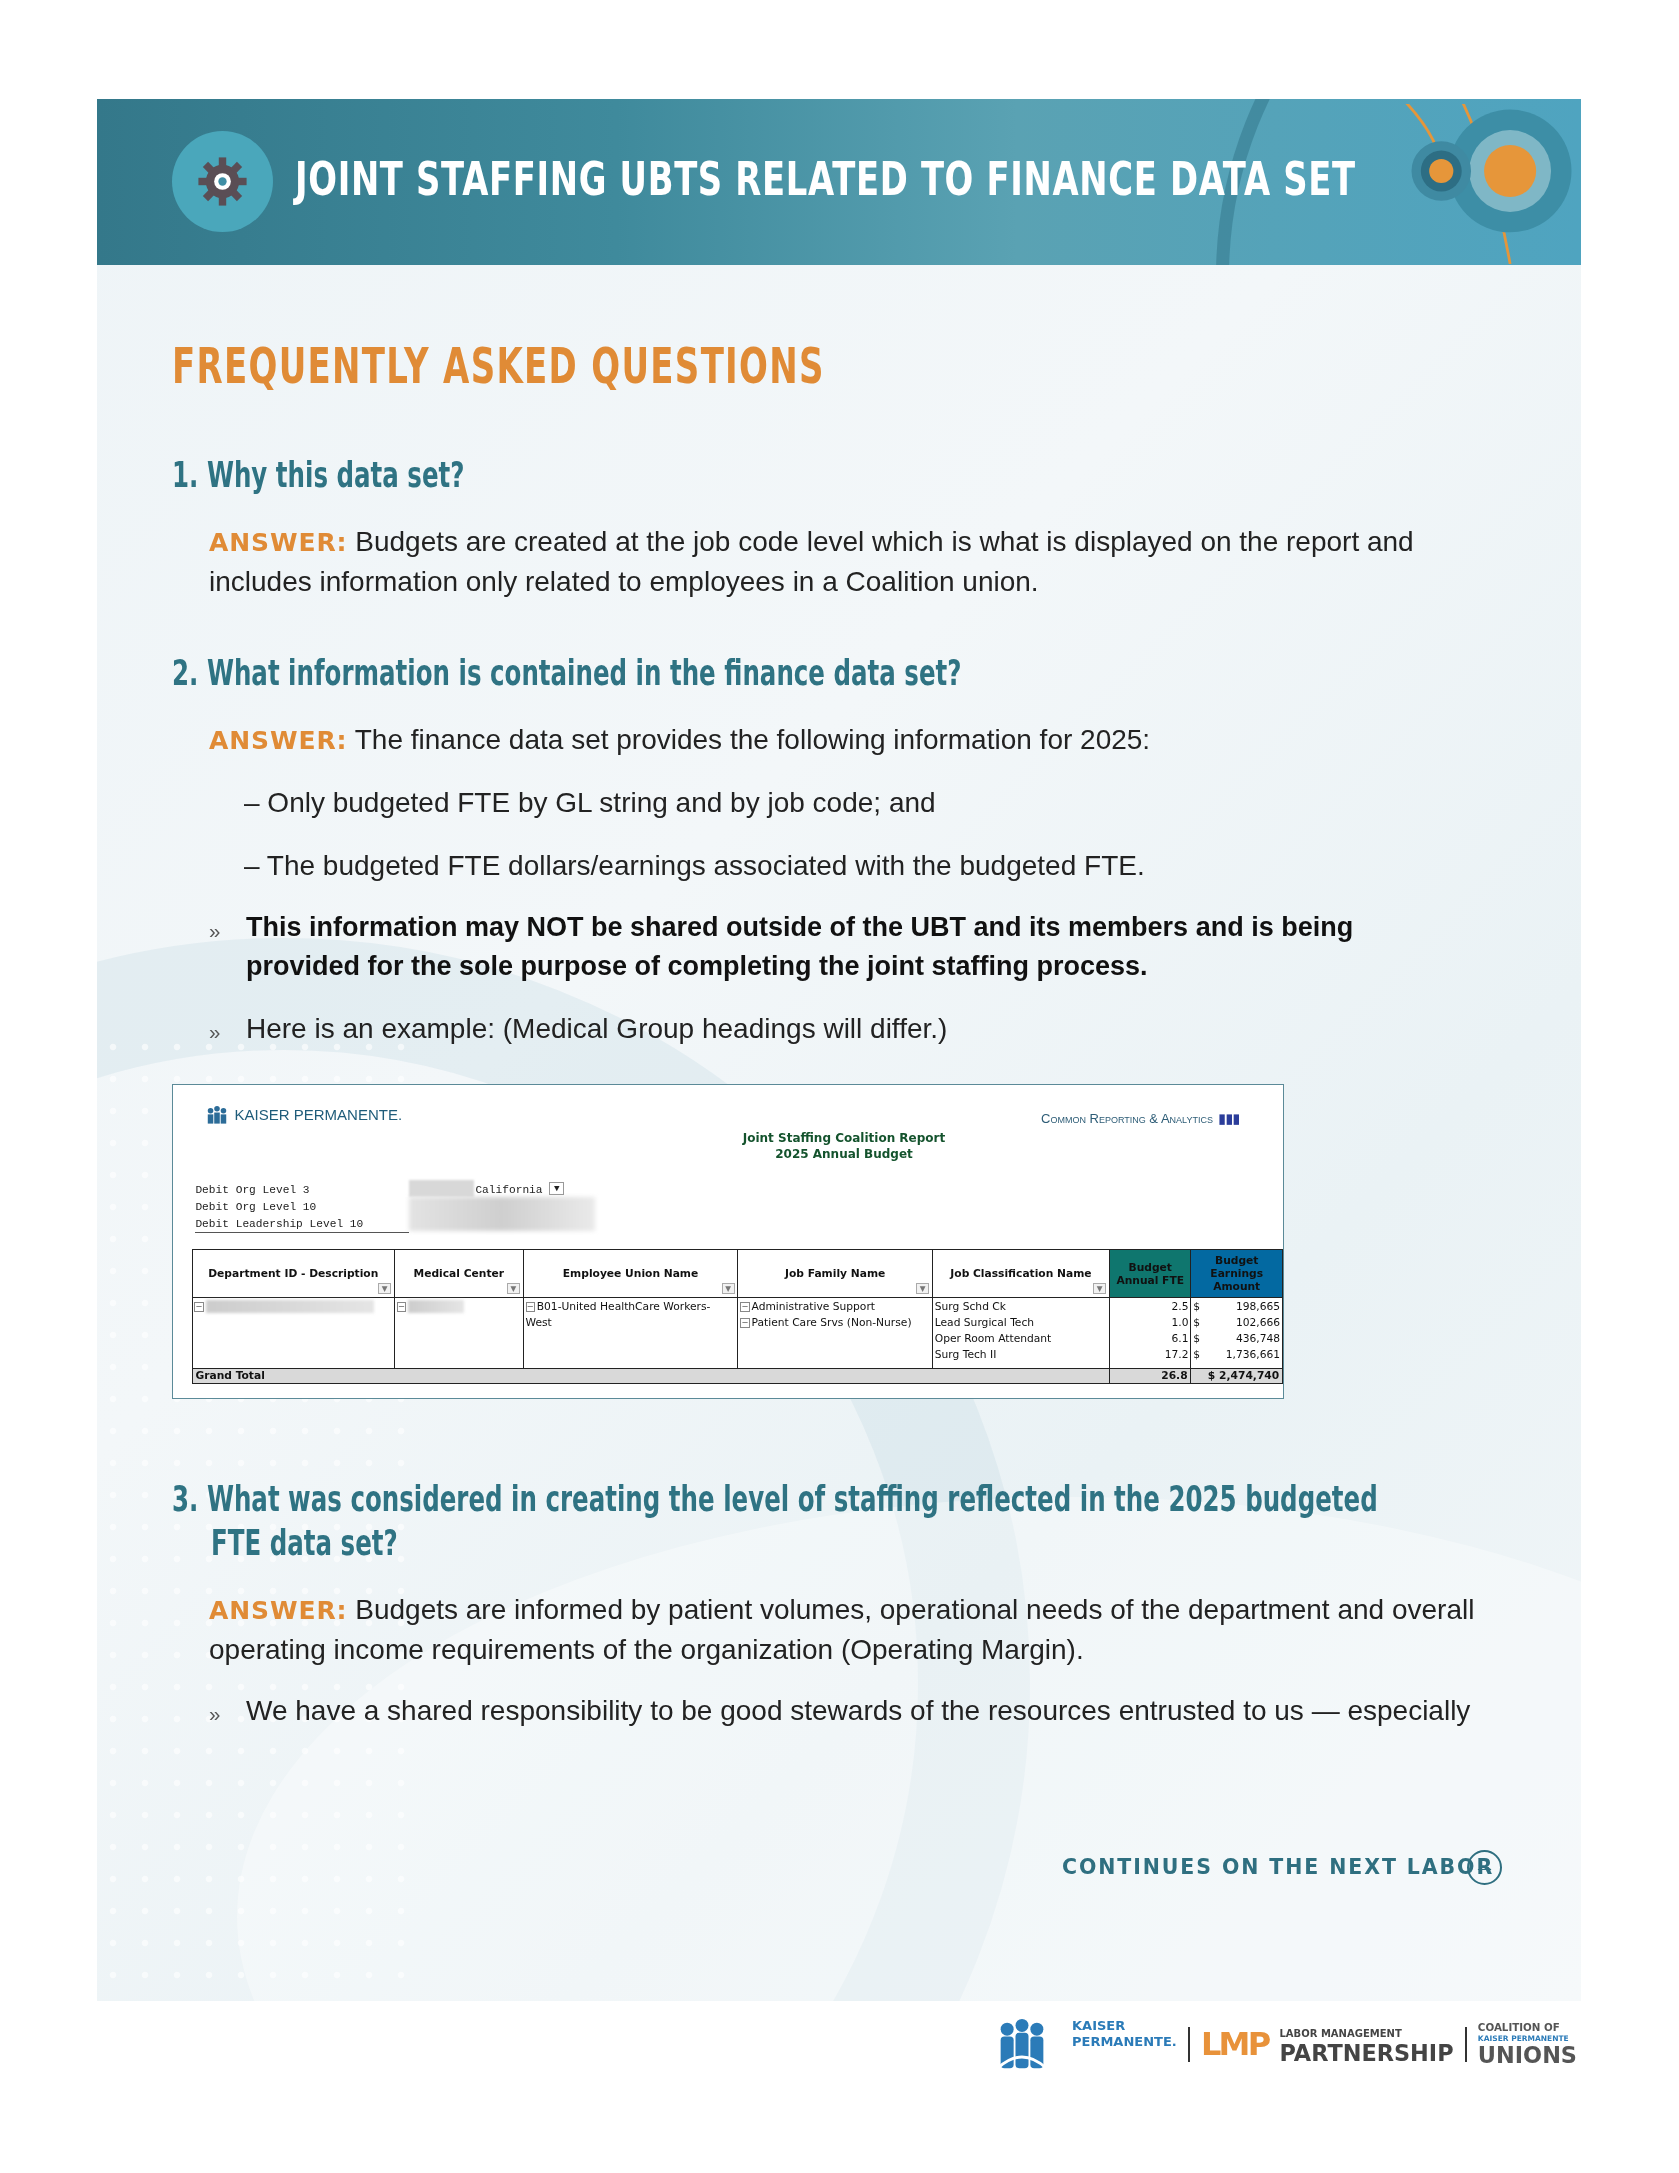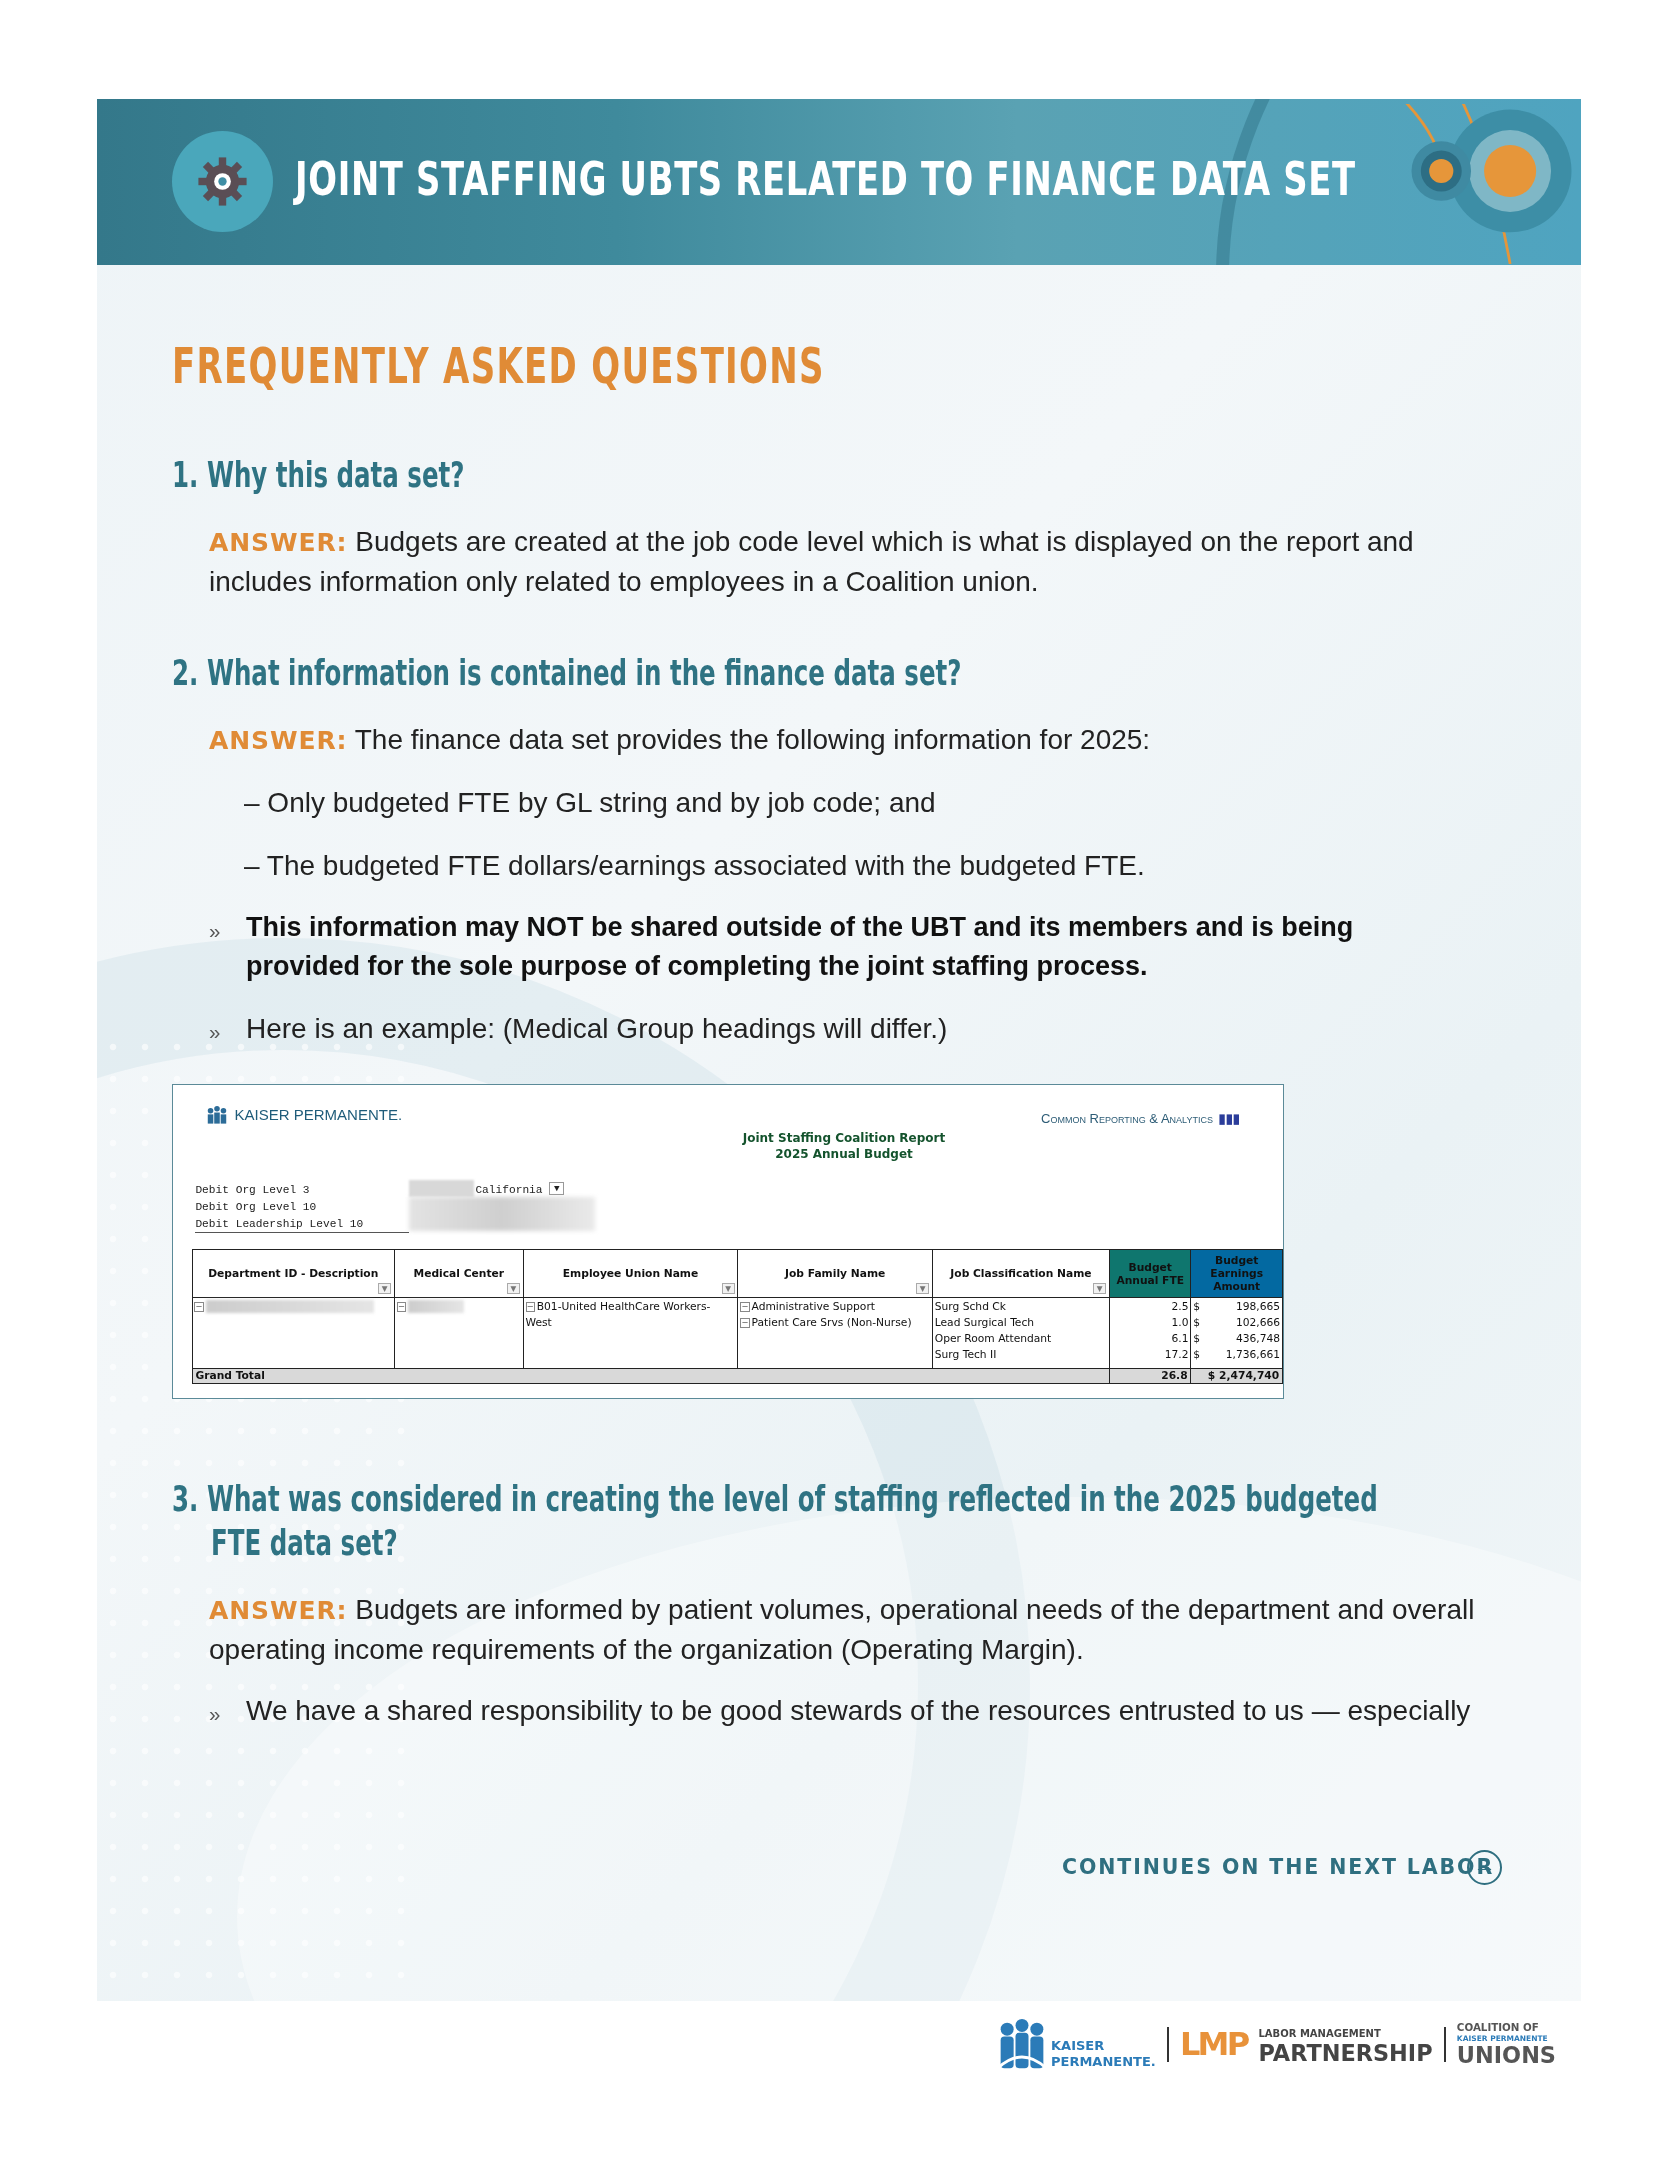--- a/index.html
+++ b/index.html
@@ -110,21 +110,21 @@
     position: absolute; left: 1062px; top: 1855px; font-family: "DejaVu Sans", sans-serif; font-weight: bold;
     font-size: 20.5px; letter-spacing: 1.9px; color: #2f6f80; white-space: nowrap;
   }
   .next-arrow {
     position: absolute; left: 1467px; top: 1850px; width: 35px; height: 35px; border-radius: 50%;
     border: 2.8px solid #2f6f80; color: #2f6f80; font-size: 22.4px; line-height: 28px; text-align: center; font-weight: bold;
   }
 
   
   .footer { position: absolute; left: 994px; top: 2014px; height: 60px; display: flex; align-items: center; }
-  .f-kp { display: flex; align-items: flex-end; gap: 1px; }
+  .f-kp { display: flex; align-items: flex-start; gap: 22px; }
   .f-kp .txt { font-family: "DejaVu Sans", sans-serif; font-weight: bold; color: #2b7bb8; font-size: 13px; line-height: 16px; }
   .sep { width: 1.9px; height: 35px; background: #333; margin: 0 11.2px; }
   .lmp-box { font-family: "DejaVu Sans", sans-serif; font-weight: bold; font-size: 32px; color: #e8923a; letter-spacing: -2.8px; }
   .lmp-txt { margin-left: 11.2px; font-family: "DejaVu Sans", sans-serif; font-weight: bold; color: #444; line-height: 18.6px; }
   .lmp-txt .a { font-size: 10px; display: block; }
   .lmp-txt .b { font-size: 22.4px; display: block; }
   .coal { font-family: "DejaVu Sans", sans-serif; font-weight: bold; line-height: 11.2px; }
   .coal .c1 { font-size: 10.3px; color: #555; display: block; }
   .coal .c2 { font-size: 7.5px; color: #2b7bb8; display: block; }
   .coal .c3 { font-size: 22.4px; color: #555; display: block; line-height: 22.4px; }

